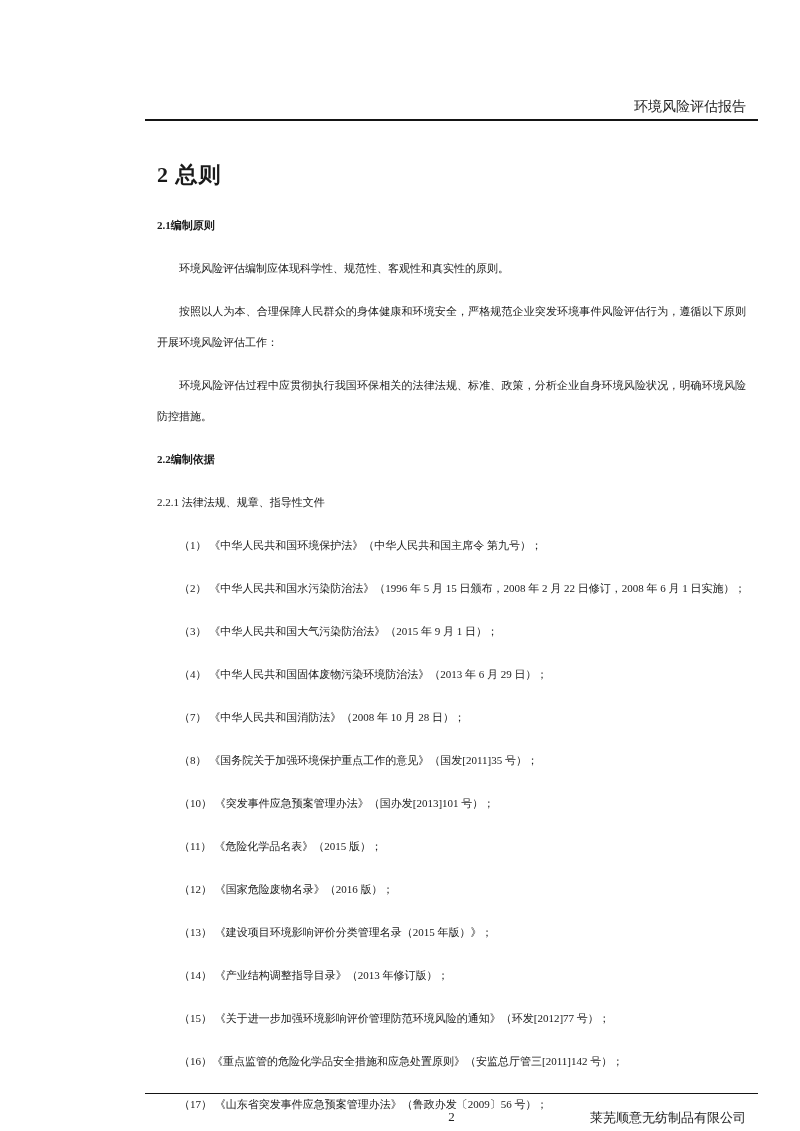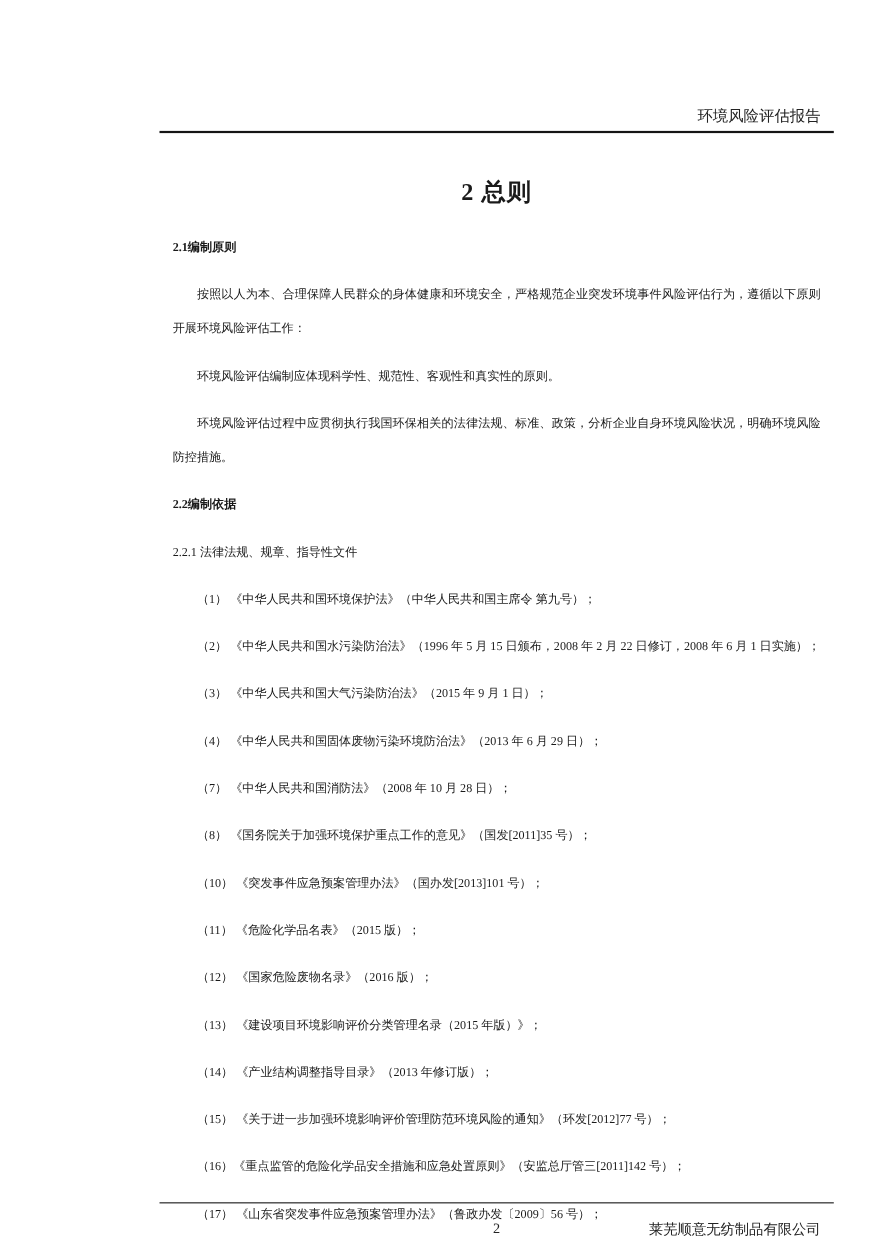--- a/index.html
+++ b/index.html
@@ -24,21 +24,20 @@
   .header-rule {
     position: absolute;
     top: 71px; left: 97px; width: 613px;
     border-top: 2px solid #151515;
   }
   .content {
     position: absolute;
     top: 95px; left: 97px; width: 613px;
   }
   .doc-title {
-    text-align: center;
     font-size: 22px;
     font-weight: bold;
     line-height: 40px;
     margin-bottom: 15px;
     letter-spacing: 1px;
   }
   .block {
     font-size: 11px;
     line-height: 31px;
     text-align: justify;
@@ -69,22 +68,22 @@
 
   <div class="header">
     <span>环境风险评估报告</span>
   </div>
   <div class="header-rule"></div>
 
   <div class="content">
     <div class="doc-title">2 总则</div>
 
     <div class="block h2">2.1编制原则</div>
+    <div class="block p">环境风险评估编制应体现科学性、规范性、客观性和真实性的原则。</div>
     <div class="block p">按照以人为本、合理保障人民群众的身体健康和环境安全，严格规范企业突发环境事件风险评估行为，遵循以下原则开展环境风险评估工作：</div>
-    <div class="block p">环境风险评估编制应体现科学性、规范性、客观性和真实性的原则。</div>
     <div class="block p">环境风险评估过程中应贯彻执行我国环保相关的法律法规、标准、政策，分析企业自身环境风险状况，明确环境风险防控措施。</div>
 
     <div class="block h2 mt">2.2编制依据</div>
     <div class="block h3">2.2.1 法律法规、规章、指导性文件</div>
 
     <div class="block p">（1） 《中华人民共和国环境保护法》（中华人民共和国主席令 第九号）；</div>
     <div class="block p">（2） 《中华人民共和国水污染防治法》（1996 年 5 月 15 日颁布，2008 年 2 月 22 日修订，2008 年 6 月 1 日实施）；</div>
     <div class="block p">（3） 《中华人民共和国大气污染防治法》（2015 年 9 月 1 日）；</div>
     <div class="block p">（4） 《中华人民共和国固体废物污染环境防治法》（2013 年 6 月 29 日）；</div>
     <div class="block p">（7） 《中华人民共和国消防法》（2008 年 10 月 28 日）；</div>

